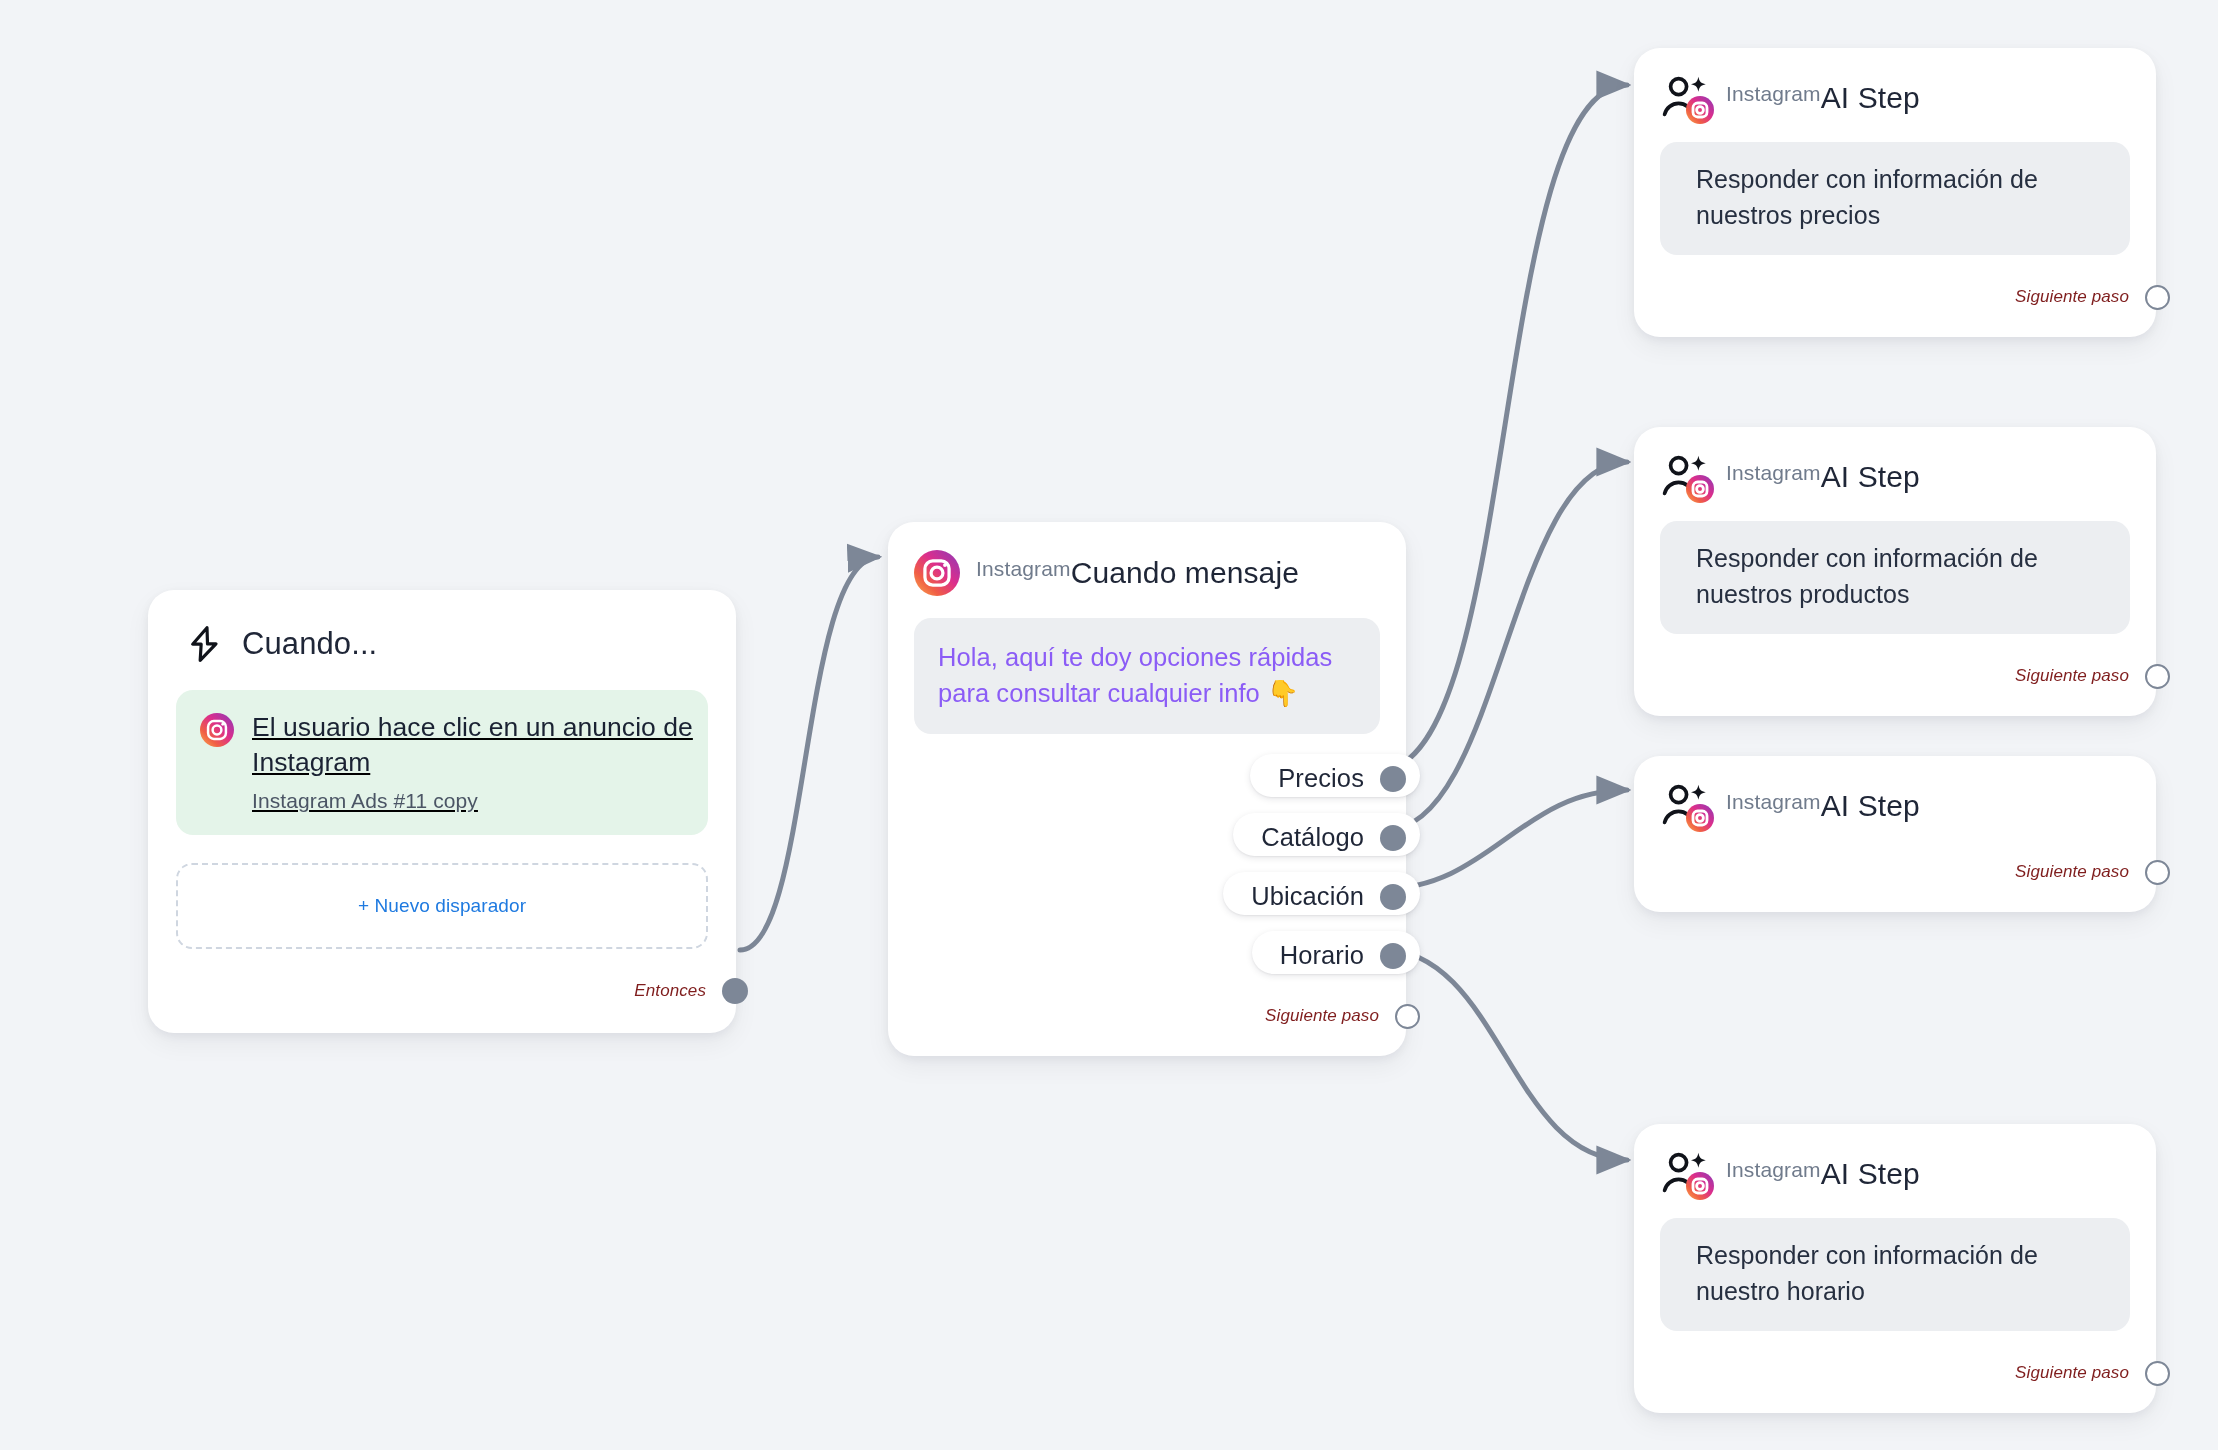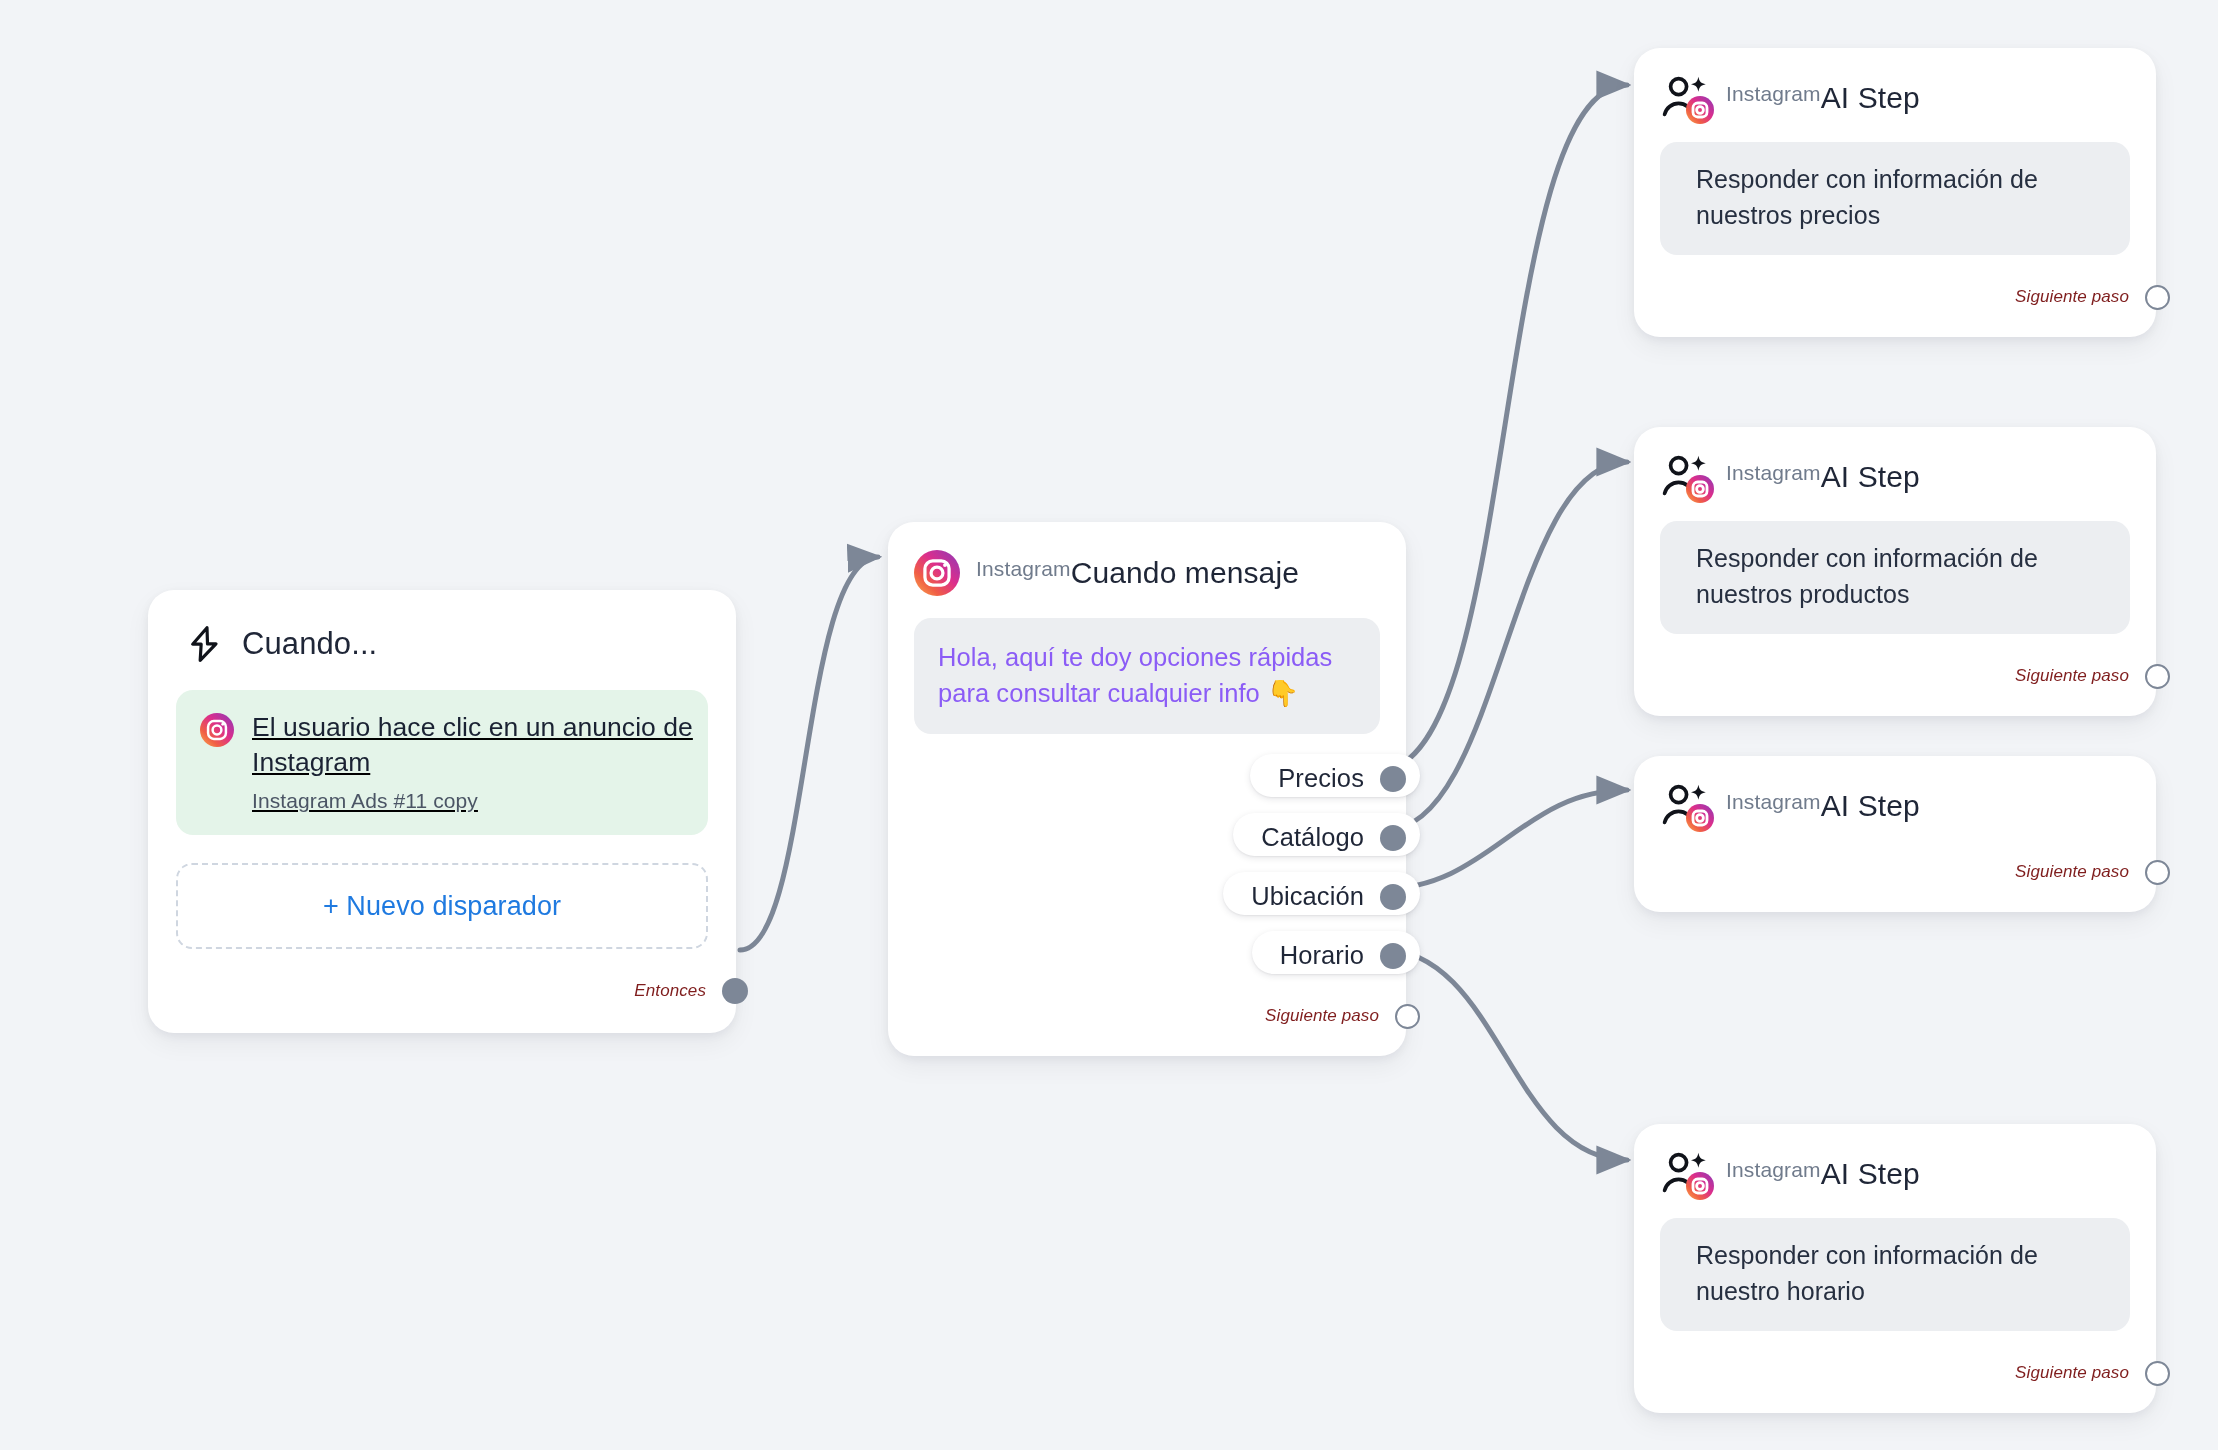--- a/index.html
+++ b/index.html
@@ -87,21 +87,21 @@
 
   .new-trigger {
     margin-top: 28px;
     border: 2px dashed #cfd6e0;
     border-radius: 16px;
     height: 82px;
     display: flex;
     align-items: center;
     justify-content: center;
     color: #1f7ae0;
-    font-size: 27px;
+    font-size: 19px;
     background: transparent;
     cursor: pointer;
     letter-spacing: .1px;
   }
 
   .port-row {
     display: flex;
     align-items: center;
     justify-content: flex-end;
     margin-top: 22px;

